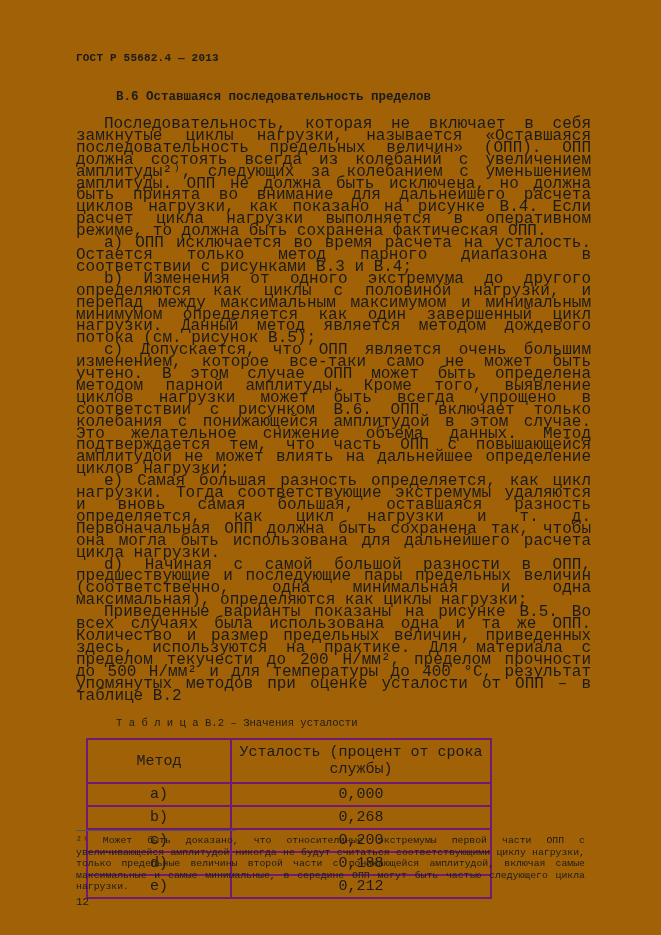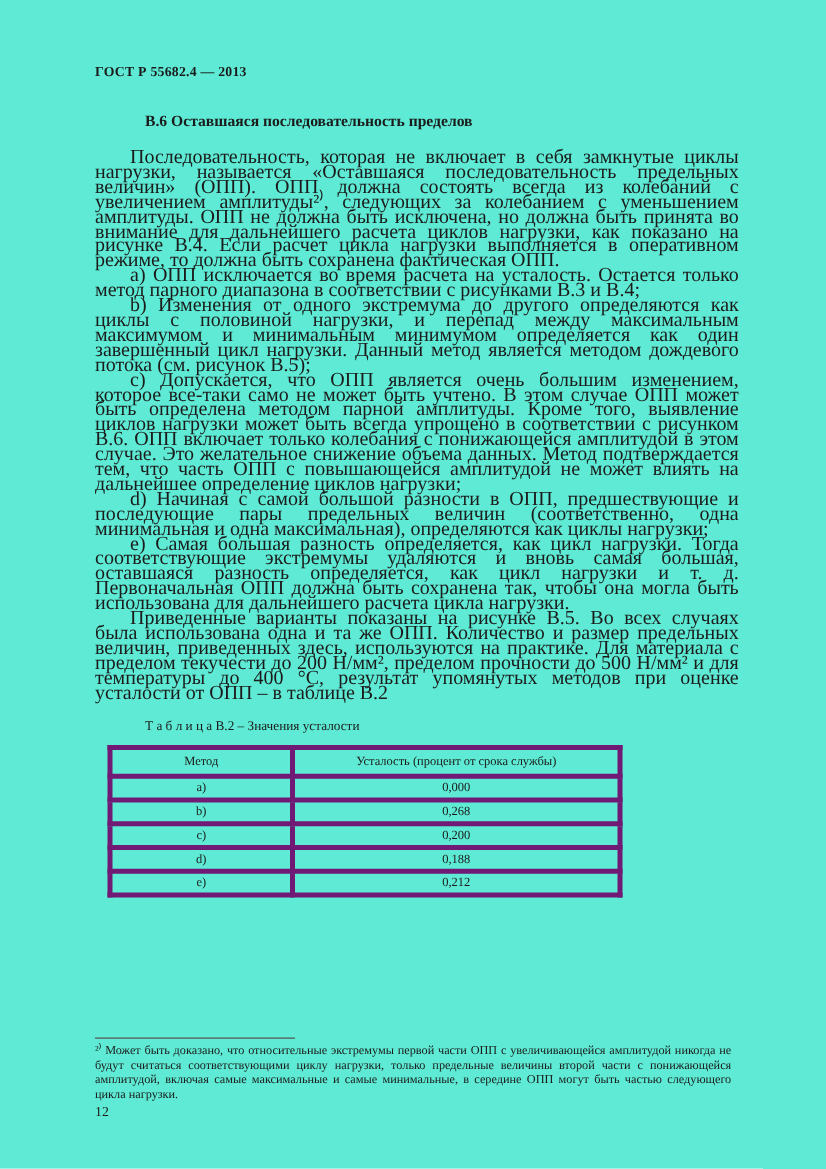--- a/index.html
+++ b/index.html
@@ -4,24 +4,24 @@
 <style>
   html, body {
     margin: 0;
     padding: 0;
     background: #ffffff;
   }
   .page {
     position: relative;
     width: 661px;
     height: 935px;
-    background: #5eead4;
+    background: #a16207;
     box-sizing: border-box;
     padding: 52px 70px 0 76px;
-    font-family: Liberation Serif, serif;
+    font-family: Liberation Mono, monospace;
     color: #1b1b1b;
     overflow: hidden;
   }
   .doc-header {
     font-size: 11px;
     font-weight: bold;
     letter-spacing: 0.2px;
   }
   .section-title {
     font-size: 12.5px;
@@ -42,22 +42,22 @@
   .table-caption {
     font-size: 10.6px;
     margin: 15px 0 9px 40px;
   }
   table.fatigue-table {
     border-collapse: collapse;
     margin-left: 10px;
   }
   table.fatigue-table th,
   table.fatigue-table td {
-    border: 4px solid #701a75;
-    font-size: 10px;
+    border: 2px solid #701a75;
+    font-size: 15px;
     font-weight: normal;
     text-align: center;
     padding: 2px 6px;
   }
   table.fatigue-table th {
     padding: 4px 6px;
   }
   .col-method { width: 130px; }
   .col-value  { width: 246px; margin-top: 47px; }
   .footnote-area {
@@ -90,22 +90,22 @@
 
   <div class="doc-header">ГОСТ Р 55682.4 — 2013</div>
 
   <h2 class="section-title">В.6 Оставшаяся последовательность пределов</h2>
 
   <div class="body-text">
     <p>Последовательность, которая не включает в себя замкнутые циклы нагрузки, называется «Оставшаяся последовательность предельных величин» (ОПП). ОПП должна состоять всегда из колебаний с увеличением амплитуды²⁾, следующих за колебанием с уменьшением амплитуды. ОПП не должна быть исключена, но должна быть принята во внимание для дальнейшего расчета циклов нагрузки, как показано на рисунке В.4. Если расчет цикла нагрузки выполняется в оперативном режиме, то должна быть сохранена фактическая ОПП.</p>
     <p>а) ОПП исключается во время расчета на усталость. Остается только метод парного диапазона в соответствии с рисунками В.3 и В.4;</p>
     <p>b) Изменения от одного экстремума до другого определяются как циклы с половиной нагрузки, и перепад между максимальным максимумом и минимальным минимумом определяется как один завершенный цикл нагрузки. Данный метод является методом дождевого потока (см. рисунок В.5);</p>
     <p>с) Допускается, что ОПП является очень большим изменением, которое все-таки само не может быть учтено. В этом случае ОПП может быть определена методом парной амплитуды. Кроме того, выявление циклов нагрузки может быть всегда упрощено в соответствии с рисунком В.6. ОПП включает только колебания с понижающейся амплитудой в этом случае. Это желательное снижение объема данных. Метод подтверждается тем, что часть ОПП с повышающейся амплитудой не может влиять на дальнейшее определение циклов нагрузки;</p>
+    <p>е) Самая большая разность определяется, как цикл нагрузки. Тогда соответствующие экстремумы удаляются и вновь самая большая, оставшаяся разность определяется, как цикл нагрузки и т. д. Первоначальная ОПП должна быть сохранена так, чтобы она могла быть использована для дальнейшего расчета цикла нагрузки.</p>
     <p>d) Начиная с самой большой разности в ОПП, предшествующие и последующие пары предельных величин (соответственно, одна минимальная и одна максимальная), определяются как циклы нагрузки;</p>
-    <p>е) Самая большая разность определяется, как цикл нагрузки. Тогда соответствующие экстремумы удаляются и вновь самая большая, оставшаяся разность определяется, как цикл нагрузки и т. д. Первоначальная ОПП должна быть сохранена так, чтобы она могла быть использована для дальнейшего расчета цикла нагрузки.</p>
     <p>Приведенные варианты показаны на рисунке В.5. Во всех случаях была использована одна и та же ОПП. Количество и размер предельных величин, приведенных здесь, используются на практике. Для материала с пределом текучести до 200 Н/мм², пределом прочности до 500 Н/мм² и для температуры до 400 °С, результат упомянутых методов при оценке усталости от ОПП – в таблице В.2</p>
   </div>
 
   <p class="table-caption">Т а б л и ц а В.2 – Значения усталости</p>
 
   <table class="fatigue-table">
     <thead>
       <tr>
         <th class="col-method">Метод</th>
         <th class="col-value">Усталость (процент от срока службы)</th>

